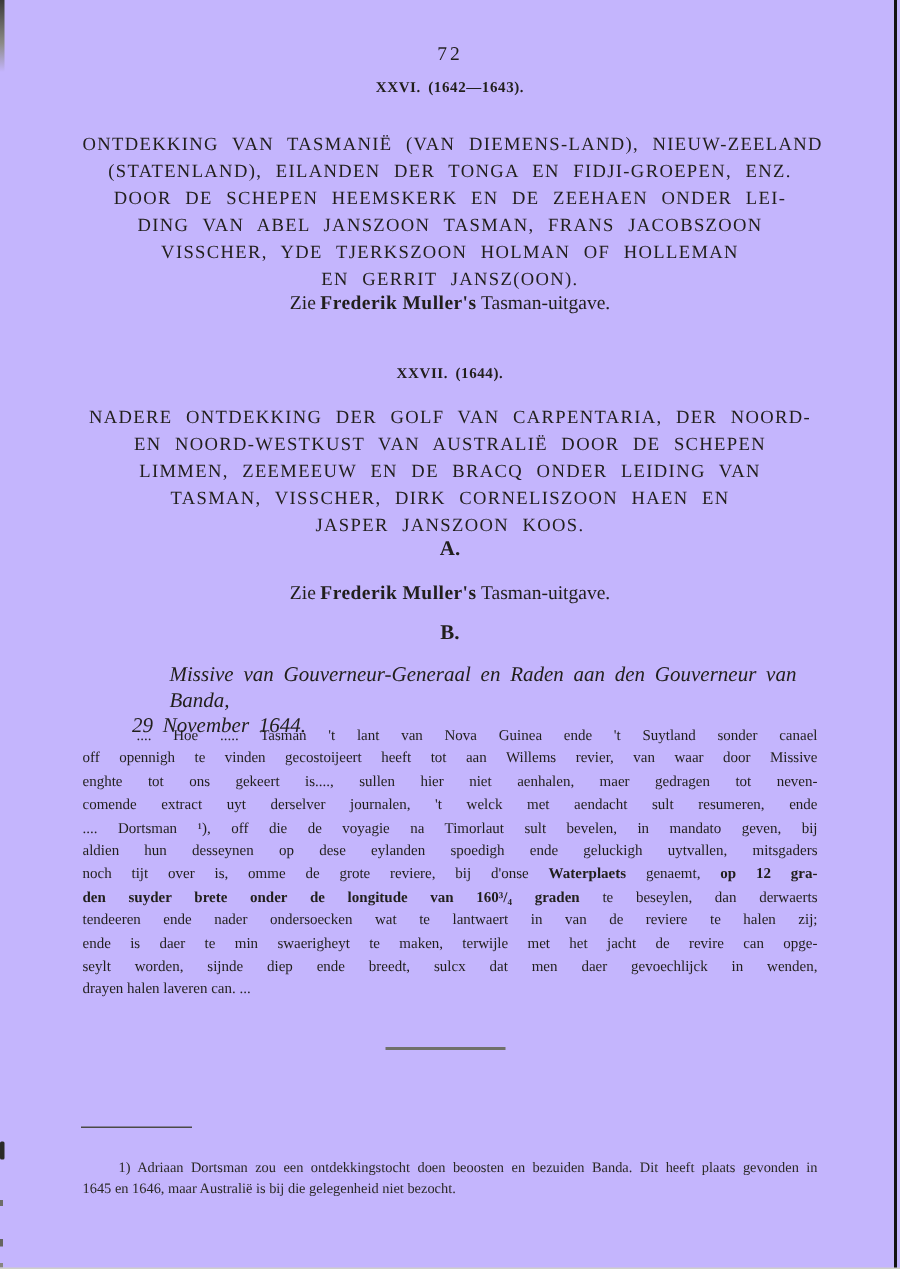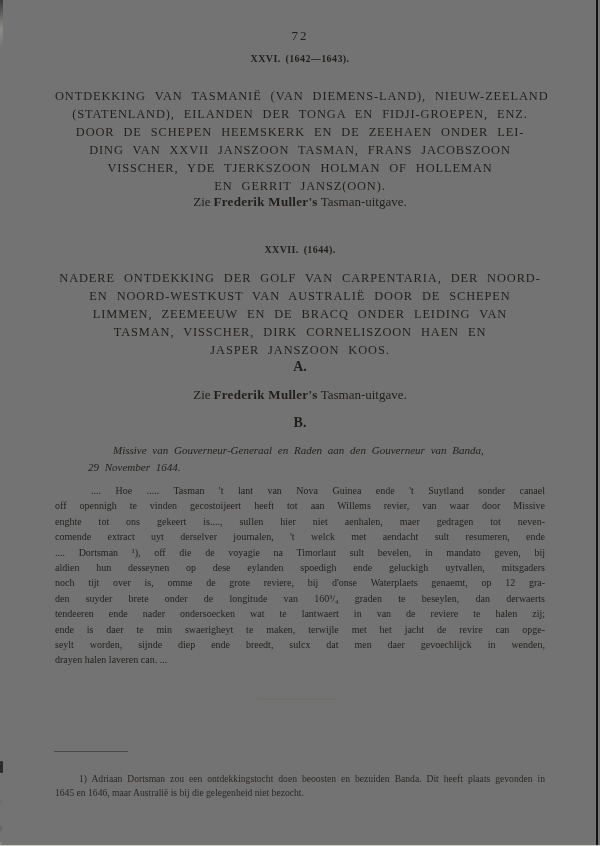--- a/index.html
+++ b/index.html
@@ -1,39 +1,39 @@
 <!DOCTYPE html>
 <html><head>
 <meta charset="utf-8">
 <style>
   html,body{margin:0;padding:0;background:#ffffff;}
   .page{
     position:relative;
     width:600px;height:846px;
-    background:#737373;
+    background:#c4b5fd;
     color:#211f1c;
     font-family:"Liberation Serif","DejaVu Serif",serif;
     overflow:hidden;
   }
   .abs{position:absolute;}
   .col{left:55px;width:490px;}
   .center{text-align:center;}
 
   .pagenum{font-size:13px;letter-spacing:2px;}
   .sec-title{font-weight:bold;font-size:10px;letter-spacing:0.4px;word-spacing:2px;}
   .caps-heading{font-size:12.4px;line-height:18px;letter-spacing:0.9px;word-spacing:5px;white-space:nowrap;}
   .ref{font-size:13px;}
   .ref .it{margin-top:32px;}
   .ref .bd{font-weight:bold;letter-spacing:0.3px;margin:0 3px;}
   .letter-label{font-weight:bold;font-size:14px;}
-  .missive{font-style:italic;font-size:11px;line-height:17px;word-spacing:3px;}
+  .missive{font-style:italic;font-size:14px;line-height:17px;word-spacing:3px;}
   .body-text{font-size:10px;line-height:15.4px;}
   .jline{text-align:justify;text-align-last:justify;}
   .lline{text-align:left;}
-  .bold{font-weight:normal;}
+  .bold{font-weight:bold;}
   .divider{height:1.5px;background:#70706a;}
   .fn-rule{height:1px;background:#4a4a46;}
   .fnote{font-size:9.6px;line-height:14px;color:#2a2825;}
   .fnote .jline{text-align:justify;text-align-last:justify;margin-top:15px;}
 
   
   .scan-right-line{left:596px;top:0;width:2px;height:846px;background:#131312;}
   .scan-smudge-top{left:0;top:0;width:3px;height:48px;
     background:linear-gradient(#3c3b39,#8b8a86 60%,rgba(160,158,152,0));}
   .scan-mark-left{left:0;top:761px;width:3px;height:12px;background:#2c2b28;border-radius:1px;}
@@ -56,21 +56,21 @@
   <div class="abs scan-bottom-line"></div>
 
   <div class="abs col center pagenum" style="top:28px">72</div>
 
   <div class="abs col center sec-title" style="top:53px">XXVI. (1642—1643).</div>
 
   <div class="abs col center caps-heading" style="top:87px">
     <div>ONTDEKKING VAN TASMANIË (VAN DIEMENS-LAND), NIEUW-ZEELAND</div>
     <div>(STATENLAND), EILANDEN DER TONGA EN FIDJI-GROEPEN, ENZ.</div>
     <div>DOOR DE SCHEPEN HEEMSKERK EN DE ZEEHAEN ONDER LEI-</div>
-    <div>DING VAN XXVII JANSZOON TASMAN, FRANS JACOBSZOON</div>
+    <div>DING VAN ABEL JANSZOON TASMAN, FRANS JACOBSZOON</div>
     <div>VISSCHER, YDE TJERKSZOON HOLMAN OF HOLLEMAN</div>
     <div>EN GERRIT JANSZ(OON).</div>
   </div>
 
   <div class="abs col center ref" style="top:194px"><span class="it">Zie</span><span class="bd">Frederik Muller's</span><span class="it">Tasman-uitgave.</span></div>
 
   <div class="abs col center sec-title" style="top:244px">XXVII. (1644).</div>
 
   <div class="abs col center caps-heading" style="top:269px">
     <div>NADERE ONTDEKKING DER GOLF VAN CARPENTARIA, DER NOORD-</div>

